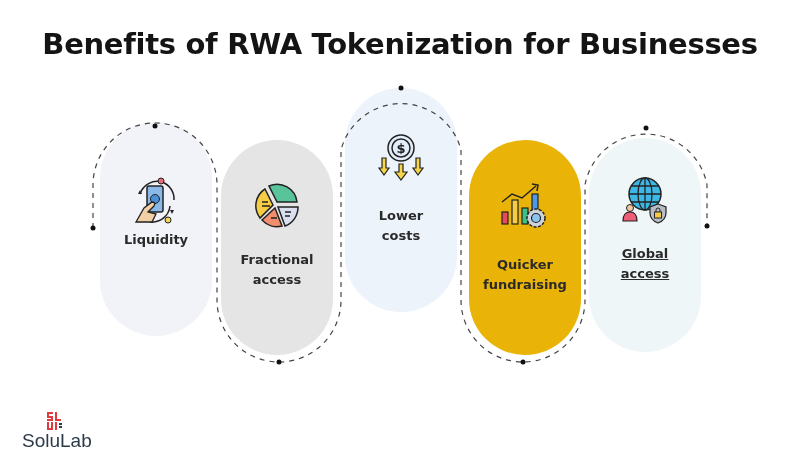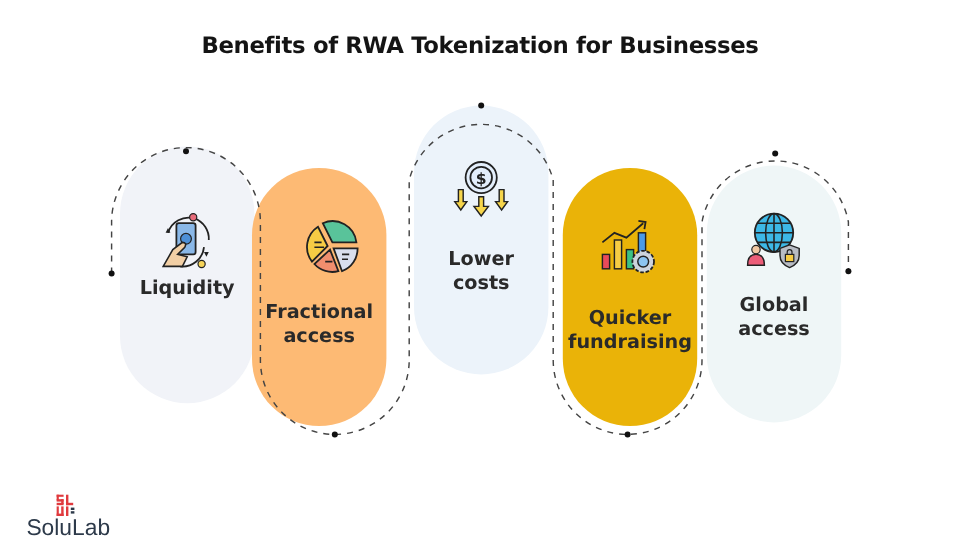--- a/index.html
+++ b/index.html
@@ -1,52 +1,52 @@
 <!DOCTYPE html>
 <html><head>
 <meta charset="utf-8">
 <style>
   html, body { margin:0; padding:0; background:#ffffff; }
   body { width:800px; height:450px; position:relative; overflow:hidden; font-family:"DejaVu Sans", sans-serif; }
-  .title { position:absolute; left:0; top:27px; width:800px; text-align:center; font-size:19px; font-weight:bold; color:#141414; letter-spacing:-0.3px; }
+  .title { position:absolute; left:0; top:27px; width:800px; text-align:center; font-size:29px; font-weight:bold; color:#141414; letter-spacing:-0.3px; }
   .pill { position:absolute; width:112px; border-radius:56px; }
-  .pill-label { position:absolute; left:0; width:100%; text-align:center; font-size:16px; font-weight:bold; color:#2a2a2a; line-height:20px; }
+  .pill-label { position:absolute; left:0; width:100%; text-align:center; font-size:13px; font-weight:bold; color:#2a2a2a; line-height:20px; }
   .icon { position:absolute; width:50px; height:50px; }
   svg.lines { position:absolute; left:0; top:0; }
   .logo { position:absolute; left:18px; top:412px; display:flex; align-items:center;flex-direction:column; }
   .logo-text { font-family:"Liberation Sans", sans-serif; font-size:19px; color:#2d3a4a; margin-left:4px; }
 </style>
 </head>
 <body>
 
 <div class="title">Benefits of RWA Tokenization for Businesses</div>
 
 <div class="pill" style="left:100px;top:122px;height:214px;background:#f1f3f8;">
   <div class="pill-label" style="top:108px;">Liquidity</div>
 </div>
-<div class="pill" style="left:210px;top:140px;height:215px;background:#fdba74;">
+<div class="pill" style="left:221px;top:140px;height:215px;background:#e5e5e5;">
   <div class="pill-label" style="top:110px;">
     <span>Fractional</span><br>
     <span>access</span>
   </div>
 </div>
 <div class="pill" style="left:345px;top:88px;height:224px;background:#ecf3fa;">
   <div class="pill-label" style="top:118px;">
     <span>Lower</span><br>
     <span>costs</span>
   </div>
 </div>
 <div class="pill" style="left:469px;top:140px;height:215px;background:#eab308;">
   <div class="pill-label" style="top:115px;">
     <span>Quicker</span><br>
     <span>fundraising</span>
   </div>
 </div>
 <div class="pill" style="left:589px;top:138px;height:214px;background:#eff6f7;">
-  <div class="pill-label" style="top:106px;">
+  <div class="pill-label" style="top:106px;text-decoration:underline;">
     <span>Global</span><br>
     <span>access</span>
   </div>
 </div>
 
 <svg class="lines" width="800" height="450">
   <g fill="none" stroke="#444" stroke-width="1.2" stroke-dasharray="5,5">
 
     <path d="M93,228 L93,185 A62,62 0 0 1 217,185 L217,300 A62,62 0 0 0 341,300 L341,150 A62,62 0 0 1 461,150 L461,300 A62,62 0 0 0 585,300 L585,185 A62,62 0 0 1 707,185 L707,226"></path>
   </g>

